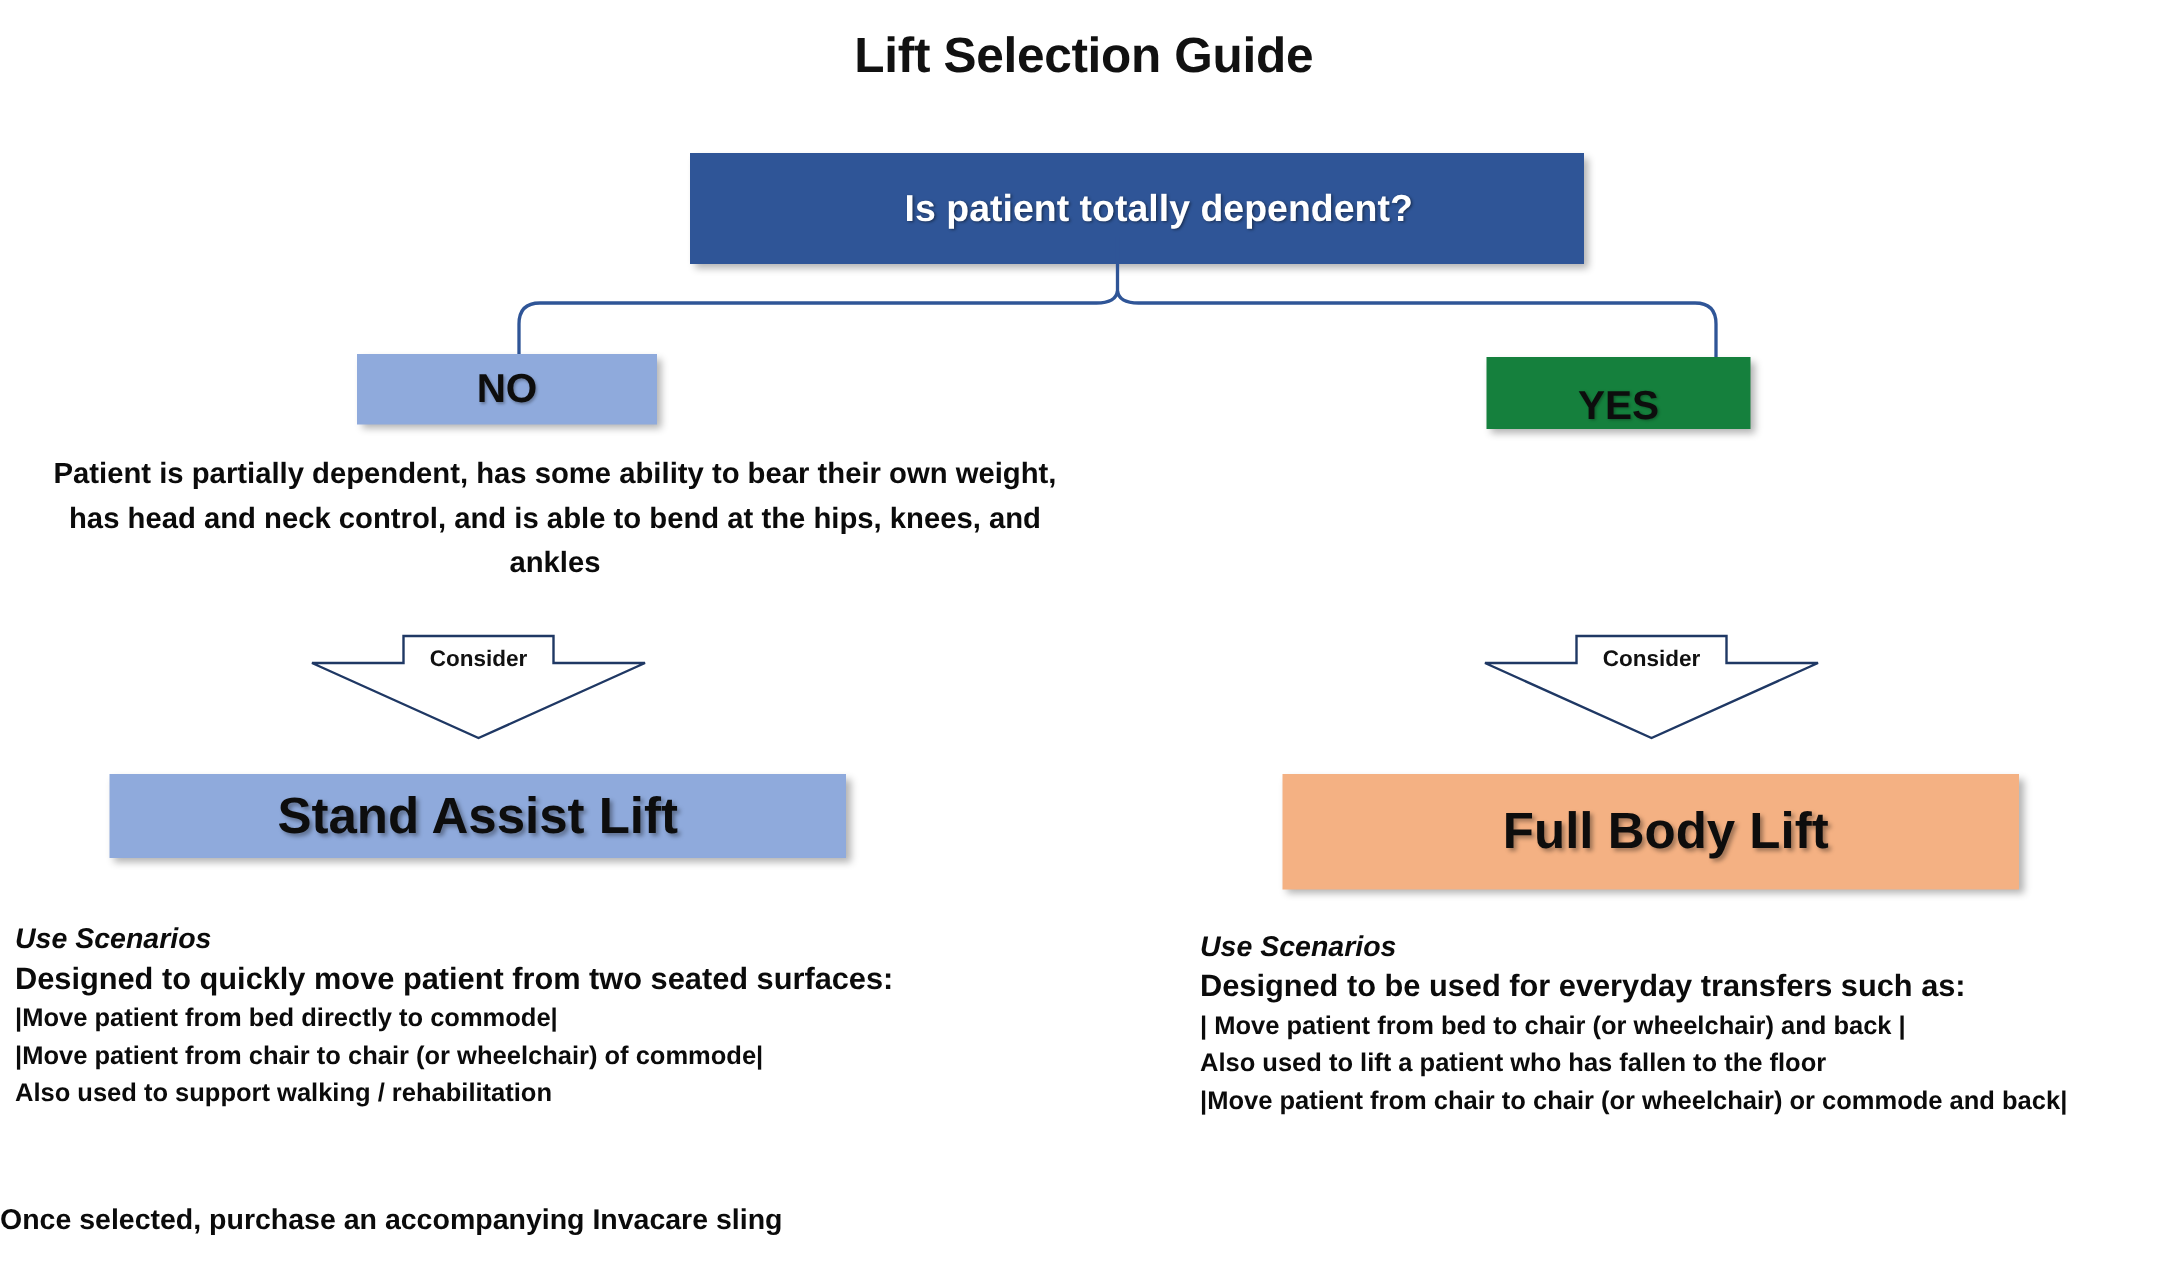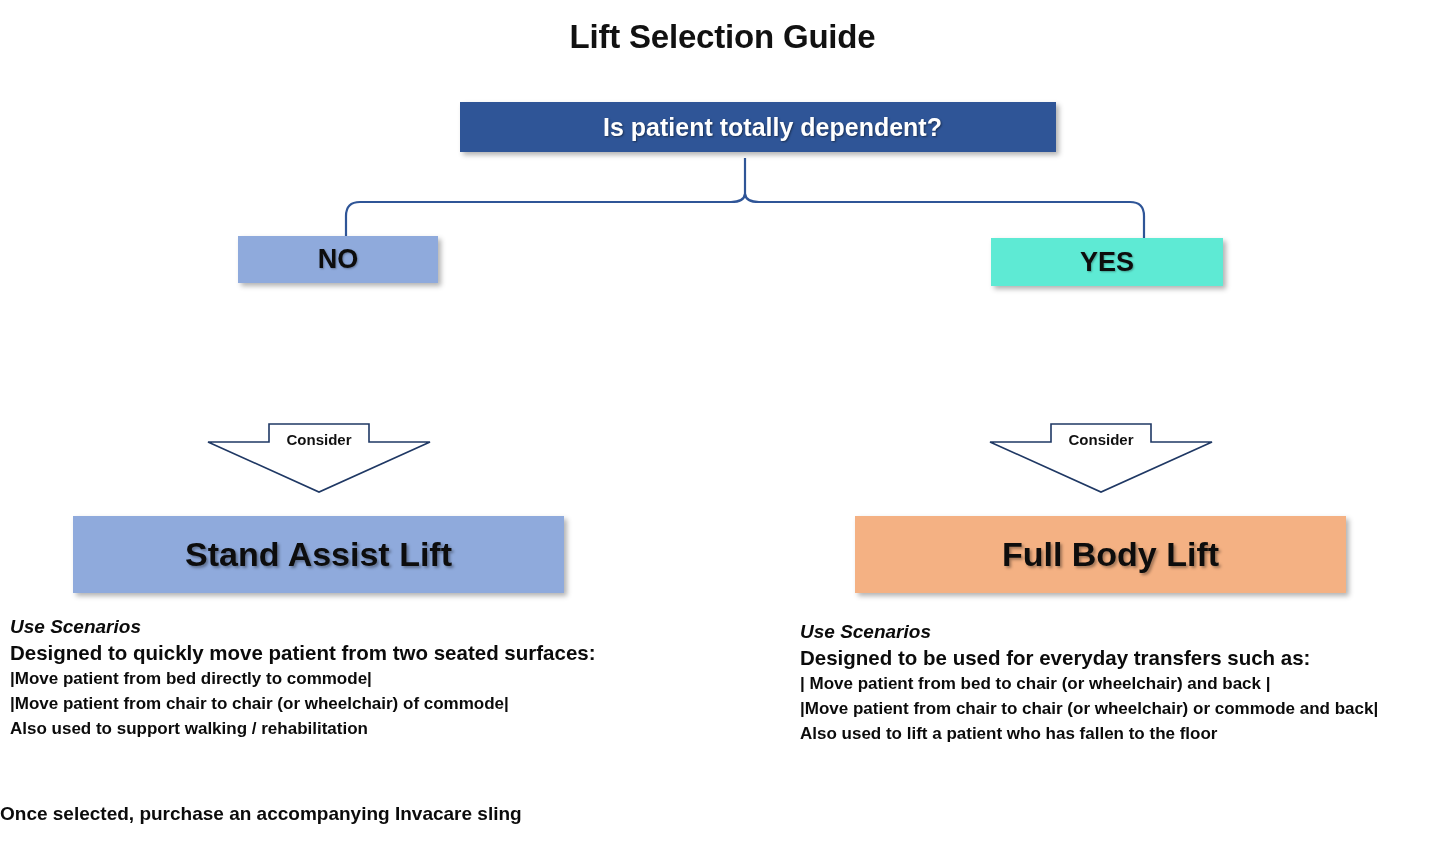--- a/index.html
+++ b/index.html
@@ -41,21 +41,21 @@
     align-items: center;
     justify-content: center;
     text-align: center;
     box-shadow: 3px 3px 5px rgba(0,0,0,0.30);
   }
 
   .box-question {
     left: 460px;
     top: 102px;
     width: 596px;
-    height: 50px;
+    height: 74px;
     background: #2F5597;
     color: #ffffff;
     font-size: 25px;
     font-weight: bold;
     text-shadow: 1px 1px 2px rgba(0,0,0,0.45);
     padding-left: 29px;
   }
 
   .box-no {
     left: 238px;
@@ -65,34 +65,35 @@
     background: #8FAADC;
     color: #0d0d0d;
     font-size: 27px;
     font-weight: bold;
     text-shadow: 1px 1px 2px rgba(0,0,0,0.30);
   }
 
   .box-yes {
     left: 991px;
     top: 238px;
-    width: 232px;
+    width: 176px;
     height: 48px;
-    background: #5eead4;
+    background: #15803d;
     color: #0d0d0d;
     font-size: 27px;
     font-weight: bold;
     text-shadow: 1px 1px 2px rgba(0,0,0,0.30);
+    align-items: flex-end;
   }
 
   .box-result-left {
     left: 73px;
     top: 516px;
     width: 491px;
-    height: 77px;
+    height: 56px;
     background: #8FAADC;
     color: #0d0d0d;
     font-size: 34px;
     font-weight: bold;
     text-shadow: 2px 2px 3px rgba(0,0,0,0.35);
   }
 
   .box-result-right {
     left: 855px;
     top: 516px;
@@ -202,20 +203,21 @@
 
   <svg class="connector" viewBox="0 0 830 82" preserveAspectRatio="none" xmlns="http://www.w3.org/2000/svg">
     <path d="M 415 0 L 415 38" fill="none" stroke="#2F5597" stroke-width="2.2"></path>
     <path d="M 16 82 L 16 58 Q 16 44 30 44 L 401 44 Q 414 44 415 36 Q 416 44 429 44 L 800 44 Q 814 44 814 58 L 814 82" fill="none" stroke="#2F5597" stroke-width="2.2" stroke-linecap="round"></path>
   </svg>
 
   <div class="box box-no">
     <span>NO</span>
   </div>
 
+  <div class="desc desc-left">Patient is partially dependent, has some ability to bear their own weight, has head and neck control, and is able to bend at the hips, knees, and ankles</div>
 
   <svg class="consider-arrow left" viewBox="0 0 240 78" xmlns="http://www.w3.org/2000/svg">
     <path d="M 70 24 L 70 6 L 170 6 L 170 24 L 231 24 L 120 74 L 9 24 Z" fill="#ffffff" stroke="#1F3864" stroke-width="1.6" stroke-linejoin="miter"></path>
   </svg>
   <div class="consider-label left">Consider</div>
 
   <div class="box box-result-left">
     <span>Stand Assist Lift</span>
   </div>
 
@@ -238,19 +240,19 @@
   <div class="consider-label right">Consider</div>
 
   <div class="box box-result-right">
     <span>Full Body Lift</span>
   </div>
 
   <div class="scenarios scenarios-right">
     <div class="scen-heading">Use Scenarios</div>
     <div class="scen-lead">Designed to be used for everyday transfers such as:</div>
     <div class="scen-item">| Move patient from bed to chair (or wheelchair) and back |</div>
+    <div class="scen-item">Also used to lift a patient who has fallen to the floor</div>
     <div class="scen-item">|Move patient from chair to chair (or wheelchair) or commode and back|</div>
-    <div class="scen-item">Also used to lift a patient who has fallen to the floor</div>
   </div>
 
   <div class="footer-note">Once selected, purchase an accompanying Invacare sling</div>
 
 </div>
 
 </body></html>

